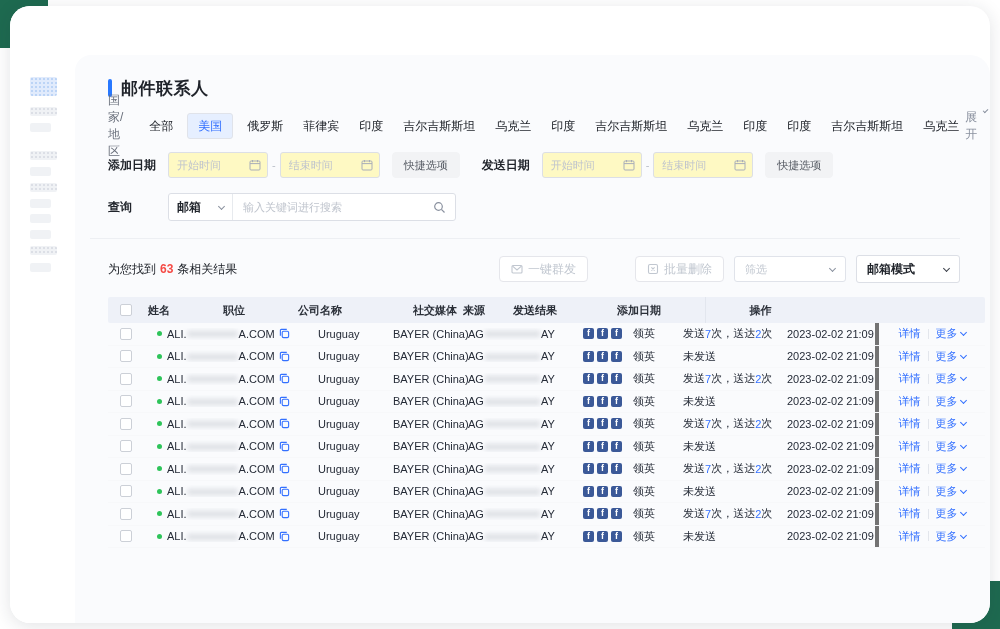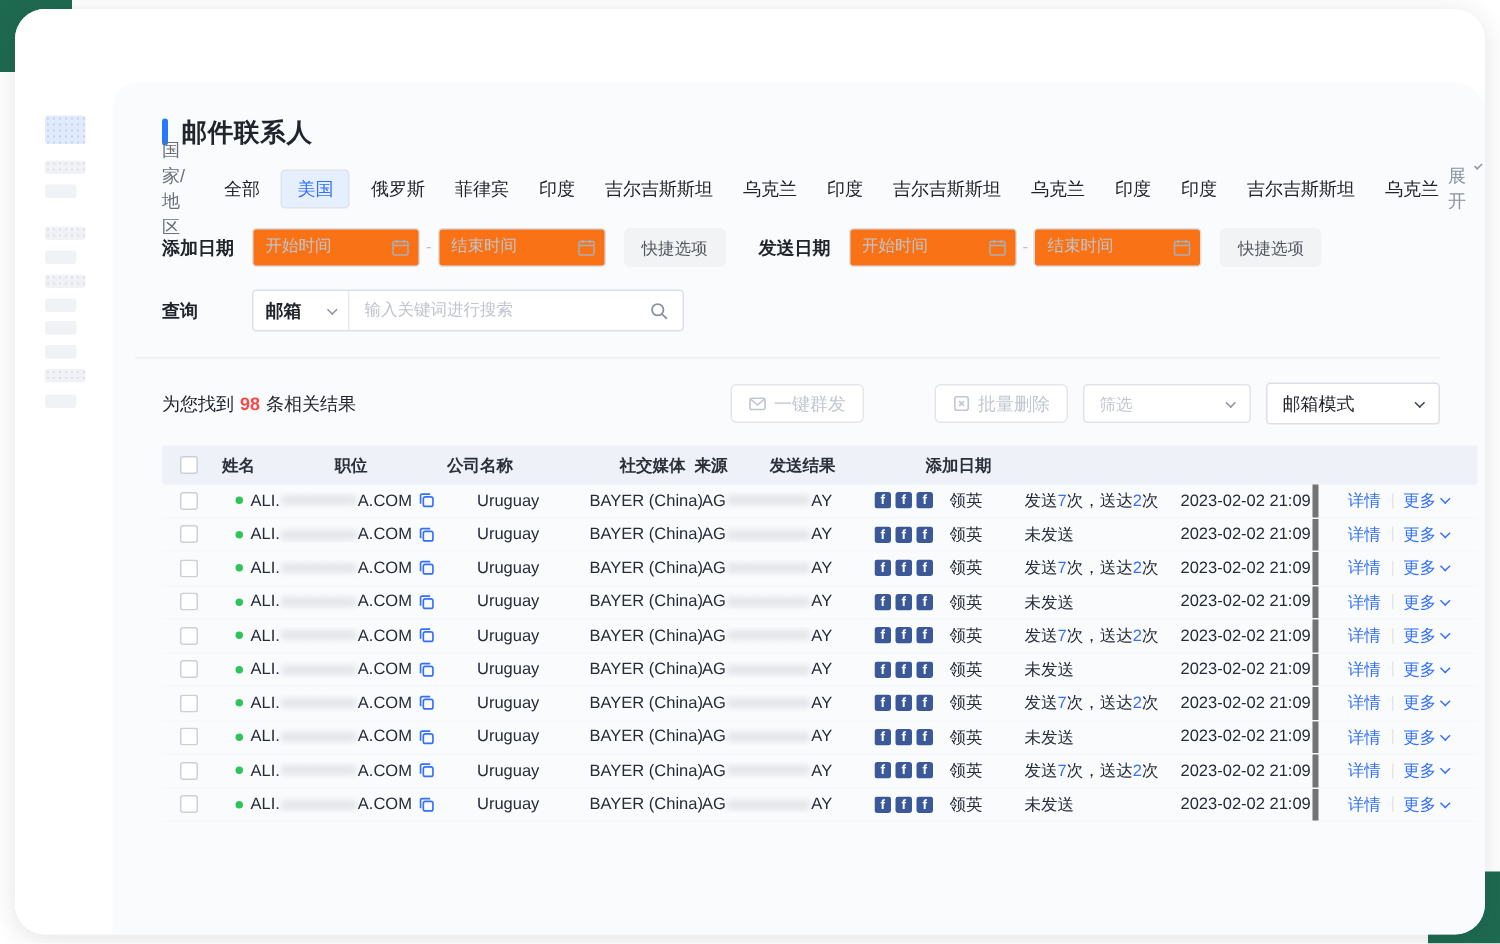--- a/index.html
+++ b/index.html
@@ -44,22 +44,22 @@
           border-bottom:1.2px solid #8a919f; transform:rotate(45deg); margin-left:5px;
           position:relative; top:-1px; }
   .row-country { margin-top:15px; height:20px; margin-right:23px; }
   .copts { display:flex; gap:8px; align-items:center; }
   .copt { font-size:12px; color:#20242b; padding:2px 6px; border-radius:3px; cursor:pointer; white-space:nowrap; }
   .copt.sel { color:#3370ff; background:#e6efff; }
   .expand { margin-left:auto; font-size:12px; color:#8a919f; display:inline-flex; cursor:pointer; }
   .row-date { margin-top:16px; height:26px; }
   .dlabel { width:60px; font-size:12px; font-weight:600; color:#20242b; }
   .dinput { position:relative; display:inline-block; }
-  .dinput input { width:112px; height:26px; border:1px solid #dcdfe6; border-radius:3px;
-                  padding:0 24px 0 8px; font-size:11px; color:#20242b; background:#f97316; font-family:Liberation Mono, monospace; }
+  .dinput input { width:100px; height:26px; border:1px solid #dcdfe6; border-radius:3px;
+                  padding:0 24px 0 8px; font-size:11px; color:#20242b; background:#fef9c3; font-family:Liberation Sans, sans-serif; }
   .dinput input::placeholder { color:#bfc4cd; }
   .dinput svg { position:absolute; right:7px; top:7px; }
   .rsep { color:#b9bec7; font-size:11px; margin:0 4px; }
   .gap12 { width:12px; } .gap22 { width:22px; }
   .row-query { margin-top:15px; height:28px; }
   .combo { display:flex; align-items:center; height:28px; border:1px solid #dcdfe6; border-radius:3px; background:#fff; }
   .fieldsel { display:flex; align-items:center; justify-content:space-between; width:64px; height:100%;
               padding:0 8px; border-right:1px solid #e7eaee; font-size:12px; font-weight:600; color:#20242b; cursor:pointer; }
   .qinput { width:200px; height:100%; border:none; outline:none; padding:0 6px 0 10px;
             font-size:11px; color:#20242b; font-family:inherit; background:transparent; }
@@ -67,21 +67,21 @@
   .combo > svg { margin-right:9px; }
   .divider { border-top:1px solid #edeff3; margin:17px 25px 0 -18px; }
   
   .rrow { display:flex; align-items:center; margin-top:16px; height:28px; margin-right:25px;gap:20px; }
   .found { display:flex; align-items:center; gap:4px; font-size:12px; color:#20242b; }
   .found .red { color:#f54a45; font-weight:600; }
   .rbtns { margin-left:auto; display:flex; gap:10px; align-items:center; }
   .sel { display:flex; align-items:center; justify-content:space-between; height:26px;
          border:1px solid #e0e3ea; border-radius:3px; background:#fff; padding:0 10px; cursor:pointer; }
   .sel.placeholder { width:112px; font-size:11px; color:#c1c7d0; }
-  .sel.strong { width:116px; height:28px; font-size:12px; font-weight:400; color:#20242b; border-color:#dcdfe6; }
+  .sel.strong { width:104px; height:28px; font-size:12px; font-weight:700; color:#20242b; border-color:#dcdfe6; }
   .sel.strong .chev { border-color:#3c414b; }
   
   .table { margin-top:14px; width:877px; font-size:11px; color:#252b37; }
   .thead { display:flex; height:26px; background:#eef1f8; border-radius:2px; align-items:center;
            font-weight:600; color:#2a2f38; }
   .trow { display:flex; height:22.5px; align-items:center; border-bottom:1px solid #f7f8fa; }
   .cell { display:flex; align-items:center; overflow:hidden; white-space:nowrap; }
   .col-cb{width:40px; padding-left:12px;} .col-email{width:170px; padding-left:9px;}
   .col-name{width:75px;} .col-pos{width:75px;} .col-comp{width:115px;}
   .col-social{width:50px; gap:3px;} .col-src{width:50px;} .col-res{width:104px;}
@@ -213,21 +213,21 @@
                 <path d="M8.4 8.4l3.1 3.1"></path>
               </svg>
           </div>
         </div>
 
         <div class="divider"></div>
 
         <div class="rrow">
           <div class="found">
             <span>为您找到</span>
-            <span class="red">98</span>
+            <span class="red">63</span>
             <span>条相关结果</span>
           </div>
           <div class="rbtns">
             <button class="btn dis">
               <span style="display:inline-flex">
                 <svg width="12" height="12" viewBox="0 0 12 12" fill="none" stroke="#c1c7d0" stroke-width="1.1">
                     <rect x="1" y="2.5" width="10" height="7.5" rx="1"></rect>
                     <path d="M1.6 3.2L6 7l4.4-3.8"></path>
                   </svg>
               </span>
@@ -258,20 +258,21 @@
               <div class="cell col-cb">
                 <span class="cb"></span>
               </div>
               <div class="cell col-name">姓名</div>
               <div class="cell col-pos">职位</div>
               <div class="cell col-comp">公司名称</div>
               <div class="cell col-social">社交媒体</div>
               <div class="cell col-src">来源</div>
               <div class="cell col-res">发送结果</div>
               <div class="cell col-date">添加日期</div>
+              <div class="cell col-act">操作</div>
             </div>
           <div class="tbody">
               <div class="trow">
                 <div class="cell col-cb">
                   <span class="cb"></span>
                 </div>
                 <div class="cell col-email">
                   <span class="gdot"></span>
                   <span>ALI.</span>
                   <span class="blurtxt">xxxxxxxxxx</span>

